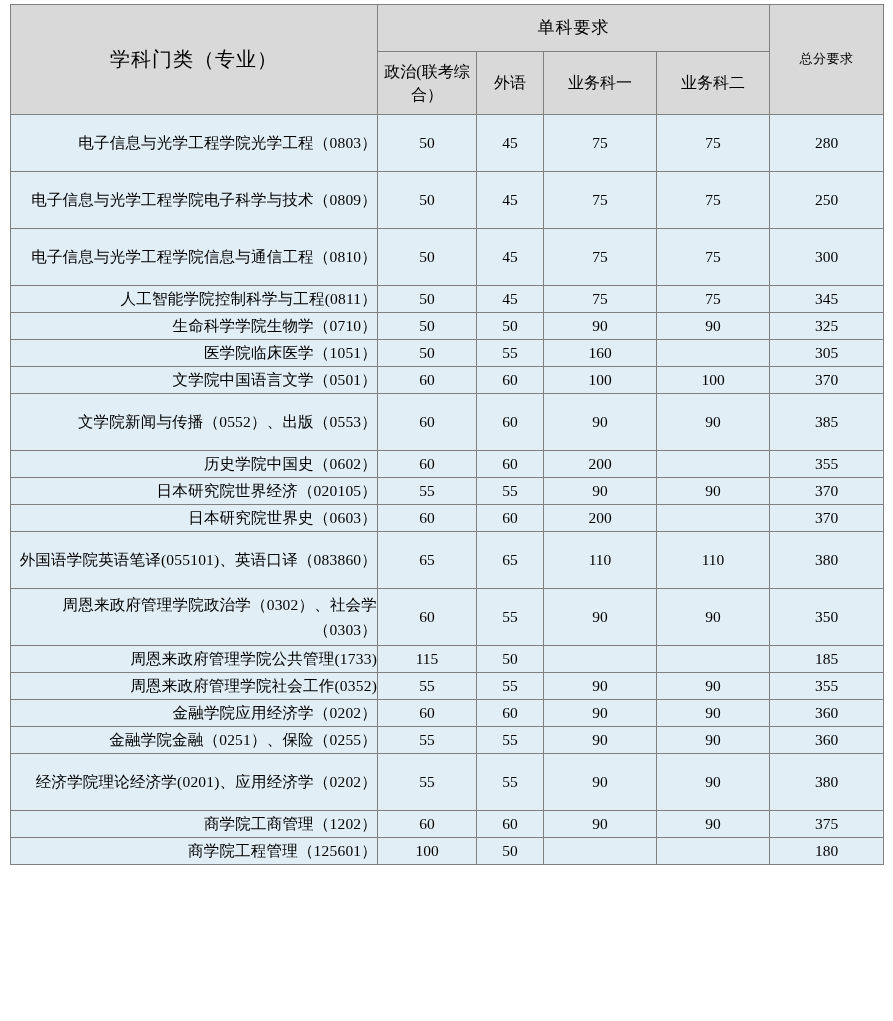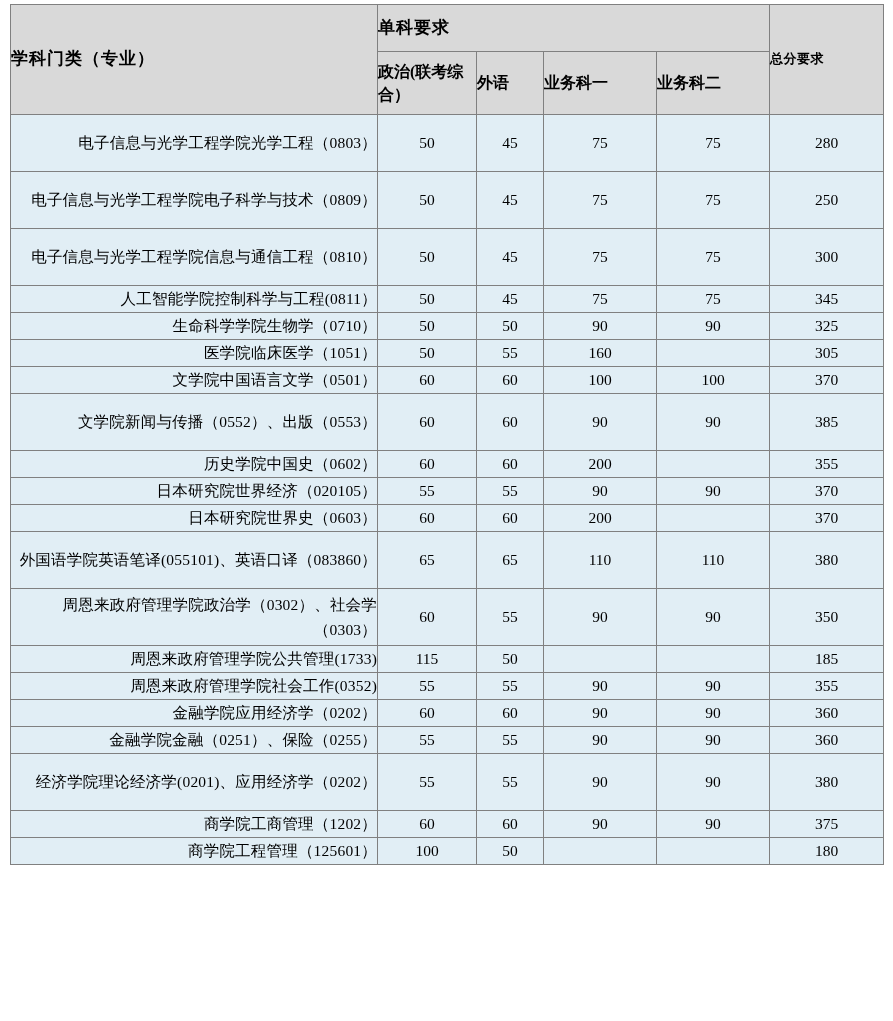--- a/index.html
+++ b/index.html
@@ -31,27 +31,27 @@
   table.score-table col.c-total  { width: 114px; }
 
   table.score-table th,
   table.score-table td {
     border: 1px solid #808080;
     padding: 0;
     vertical-align: middle;
   }
   thead th {
     background: #d9d9d9;
-    font-weight: bold;
-    text-align: left;
+    font-weight: normal;
+    text-align: center;
     line-height: 1.45;
   }
   .th-major {
     height: 108px;
-    font-size: 17px;
+    font-size: 20px;
     letter-spacing: 1px;
   }
   .th-group {
     height: 46px;
     font-size: 17px;
     letter-spacing: 1px;
   }
   .th-sub {
     height: 62px;
     font-size: 16px;

